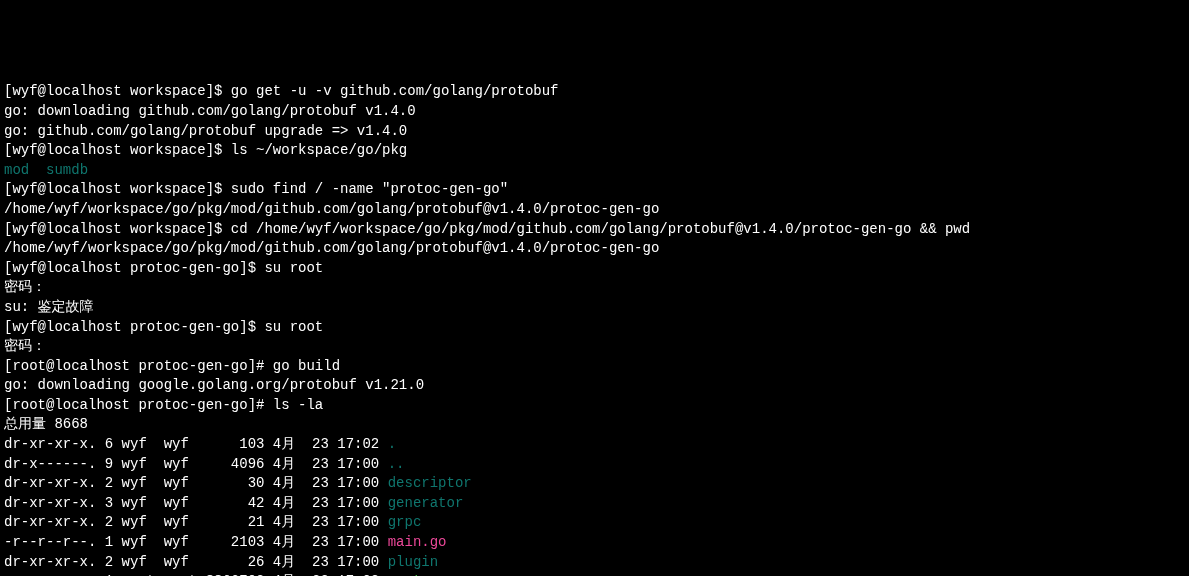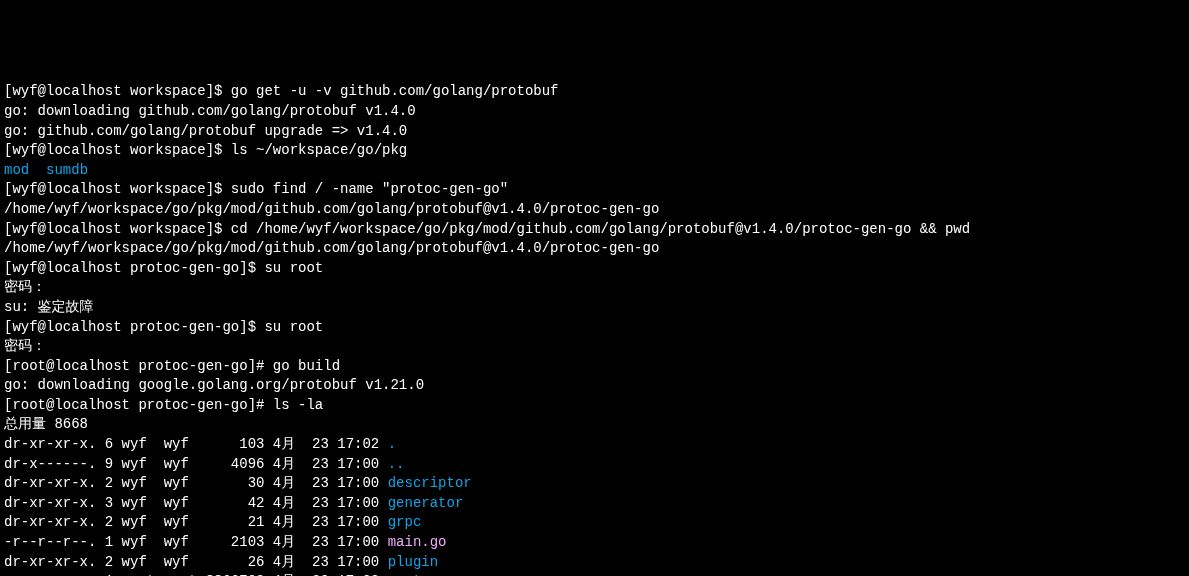--- a/index.html
+++ b/index.html
@@ -13,27 +13,27 @@
       font-family: 'Courier New', monospace;
       font-size: 14px;
       line-height: 1.4;
       padding: 4px;
       white-space: pre;
     }
     .line {
       display: block;
     }
     .blue {
-      color: #0ea5e9;
+      color: #0f766e;
     }
     .green {
       color: #55ff55;
     }
     .white {
-      color: #f0abfc;
+      color: #ec4899;
     }
   </style>
 </head>
 <body>
 
 
 
 <div id="terminal"><span class="line"><span>[wyf@localhost workspace]$ </span><span>go get -u -v github.com/golang/protobuf</span></span><span class="line">go: downloading github.com/golang/protobuf v1.4.0</span><span class="line">go: github.com/golang/protobuf upgrade =&gt; v1.4.0</span><span class="line"><span>[wyf@localhost workspace]$ </span><span>ls ~/workspace/go/pkg</span></span><span class="line"><span class="blue">mod</span><span>  </span><span class="blue">sumdb</span></span><span class="line"><span>[wyf@localhost workspace]$ </span><span>sudo find / -name "protoc-gen-go"</span></span><span class="line">/home/wyf/workspace/go/pkg/mod/github.com/golang/protobuf@v1.4.0/protoc-gen-go</span><span class="line"><span>[wyf@localhost workspace]$ </span><span>cd /home/wyf/workspace/go/pkg/mod/github.com/golang/protobuf@v1.4.0/protoc-gen-go &amp;&amp; pwd</span></span><span class="line">/home/wyf/workspace/go/pkg/mod/github.com/golang/protobuf@v1.4.0/protoc-gen-go</span><span class="line"><span>[wyf@localhost protoc-gen-go]$ </span><span>su root</span></span><span class="line">密码：</span><span class="line">su: 鉴定故障</span><span class="line"><span>[wyf@localhost protoc-gen-go]$ </span><span>su root</span></span><span class="line">密码：</span><span class="line"><span>[root@localhost protoc-gen-go]# </span><span>go build</span></span><span class="line">go: downloading google.golang.org/protobuf v1.21.0</span><span class="line"><span>[root@localhost protoc-gen-go]# </span><span>ls -la</span></span><span class="line">总用量 8668</span><span class="line"><span>dr-xr-xr-x. 6 wyf  wyf      103 4月  23 17:02 </span><span class="blue">.</span></span><span class="line"><span>dr-x------. 9 wyf  wyf     4096 4月  23 17:00 </span><span class="blue">..</span></span><span class="line"><span>dr-xr-xr-x. 2 wyf  wyf       30 4月  23 17:00 </span><span class="blue">descriptor</span></span><span class="line"><span>dr-xr-xr-x. 3 wyf  wyf       42 4月  23 17:00 </span><span class="blue">generator</span></span><span class="line"><span>dr-xr-xr-x. 2 wyf  wyf       21 4月  23 17:00 </span><span class="blue">grpc</span></span><span class="line"><span>-r--r--r--. 1 wyf  wyf     2103 4月  23 17:00 </span><span class="white">main.go</span></span><span class="line"><span>dr-xr-xr-x. 2 wyf  wyf       26 4月  23 17:00 </span><span class="blue">plugin</span></span><span class="line"><span>-rwxr-xr-x. 1 root root 8866703 4月  23 17:02 </span><span class="green">protoc-gen-go</span></span></div>
 
 

